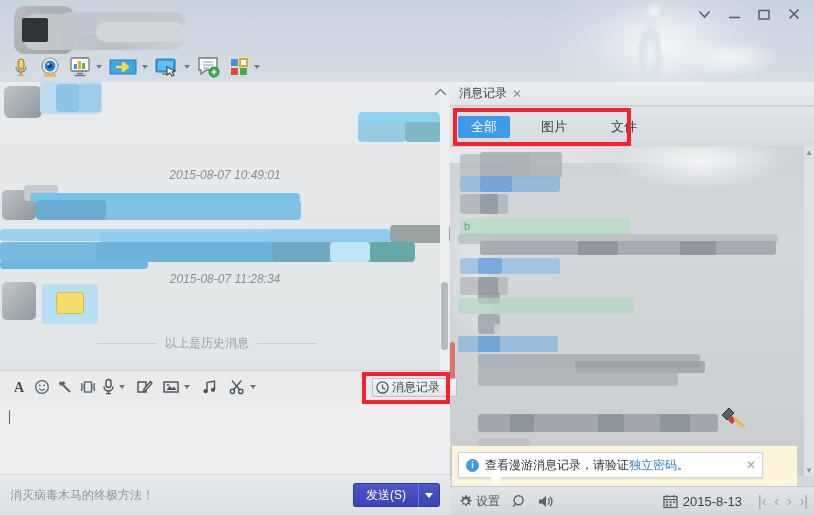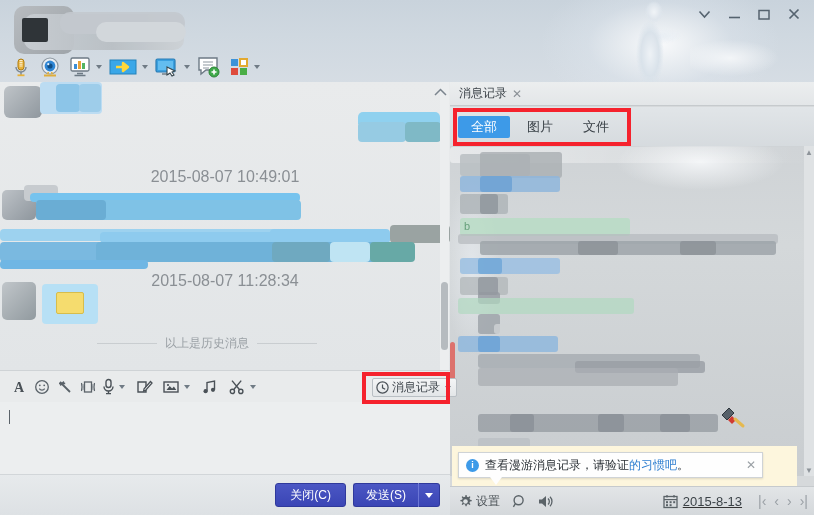--- a/index.html
+++ b/index.html
@@ -83,21 +83,21 @@
     position:absolute; left:434px; top:86px; z-index:22; color:#7b858e; font-size:11px;
   }
 
   
   .chat-pane {
     position:absolute; left:0; top:82px; width:450px; height:288px;
     background: linear-gradient(to bottom,#e9ebec,#e2e5e7);
     overflow:hidden; z-index:10;
   }
   .msg-time {
-    position:absolute; text-align:center; color:#8a8f94; font-size:16px; width:100%;
+    position:absolute; text-align:center; color:#8a8f94; font-size:12px; width:100%;font-style:italic;
   }
   .blob { position:absolute; border-radius:4px; }
   .divider-row {
     position:absolute; left:0; width:414px; display:flex; align-items:center;
     justify-content:center; gap:8px; color:#9aa0a5; font-size:12px;
   }
   .divider-row .ln { width:60px; height:1px; background:#c9cdd0; }
 
   .chat-scroll {
     position:absolute; left:440px; top:82px; width:9px; height:288px;
@@ -179,21 +179,21 @@
     display:flex; align-items:center;
   }
   .log-tab {
     display:flex; align-items:center; gap:5px; margin-left:9px;
     font-size:12px; color:#3b4248;
   }
   .tab-x { color:#8b9197; font-size:12px; line-height:1; }
 
   .filter-bar {
     position:absolute; left:450px; top:107px; width:364px; height:39px;
-    z-index:24; display:flex; align-items:center; padding-left:8px; gap:4px;
+    z-index:24; display:flex; align-items:center; padding-left:8px; gap:18px;
     background: linear-gradient(to bottom, rgba(226,230,233,.92), rgba(214,219,223,.86));
   }
   .f-tab {
     height:22px; min-width:52px; padding:0 10px; border-radius:2px;
     display:flex; align-items:center; justify-content:center;
     font-size:13px; color:#3b4248;
   }
   .f-tab.active { background:#3d9ae8; color:#fff; }
 
   .log-bg {
@@ -251,21 +251,21 @@
   
   .log-bottom {
     position:absolute; left:450px; top:486px; width:364px; height:29px;
     background: linear-gradient(to bottom,#e2e5e7,#d4d8db);
     border-top:1px solid #c6cacd; z-index:40;
     display:flex; align-items:center;
   }
   .lb-item { display:flex; align-items:center; gap:3px; color:#4b5257; font-size:12px; }
   .nav-arrows { display:flex; align-items:center; gap:8px; margin-left:16px; margin-right:6px; color:#9aa0a5; }
   .nav-arrows span { font-size:14px; }
-  .date-group { display:flex; align-items:center; gap:5px; margin-left:auto;text-decoration:underline; }
+  .date-group { display:flex; align-items:center; gap:5px; margin-left:auto; }
   svg { overflow:visible; }
 </style>
 </head>
 <body>
 
 <div id="app">
 
   <div class="title-hero">
     <div class="hero-figure"></div>
     <div class="hero-swirl"></div>
@@ -499,22 +499,22 @@
     </svg>
     <span>消息记录</span>
     <i class="caret" style="margin-left:2px;"></i>
   </div>
   <div class="red-box" style="left:362px;top:372px;width:88px;height:32px;"></div>
 
   <div class="input-area"></div>
   <div class="input-caret"></div>
 
   <div class="bottom-bar">
+    <span class="promo-text">消灭病毒木马的终极方法！</span>
     <div style="margin-left:auto;display:flex;align-items:center;">
-      <div class="btn-blue">关闭(C)</div>
       <div class="send-group">
         <div class="send-main">发送(S)</div>
         <div class="send-arrow">
             <i></i>
           </div>
       </div>
     </div>
   </div>
 
   <div class="log-pane"></div>
@@ -587,21 +587,21 @@
 
   <div class="log-scroll">
     <div class="up">▲</div>
     <div class="dn">▼</div>
   </div>
 
   <div class="tooltip-wrap"></div>
   <div class="tooltip">
     <span class="info-icon">i</span>
     <span>
-      <span>查看漫游消息记录，请验证</span><span class="tt-link">的习惯吧</span><span>。</span>
+      <span>查看漫游消息记录，请验证</span><span class="tt-link">独立密码</span><span>。</span>
     </span>
     <span class="tt-x">✕</span>
   </div>
   <div class="tt-arrow" style="left:490px;top:477px;"></div>
 
   <div class="log-bottom">
     <div class="lb-item" style="margin-left:8px;">
       <svg width="15" height="15" viewBox="0 0 15 15">
         <path d="M7.5 1 l1.1 0 .35 1.7 1.3 .55 1.4 -1 .8 .8 -1 1.4 .55 1.3 1.7 .35 0 1.1 -1.7 .35 -.55 1.3 1 1.4 -.8 .8 -1.4 -1 -1.3 .55 -.35 1.7 -1.1 0 -.35 -1.7 -1.3 -.55 -1.4 1 -.8 -.8 1 -1.4 -.55 -1.3 -1.7 -.35 0 -1.1 1.7 -.35 .55 -1.3 -1 -1.4 .8 -.8 1.4 1 1.3 -.55 z" fill="#5b6368"></path>
         <circle cx="7.5" cy="7.5" r="2.3" fill="#dfe3e5"></circle>

